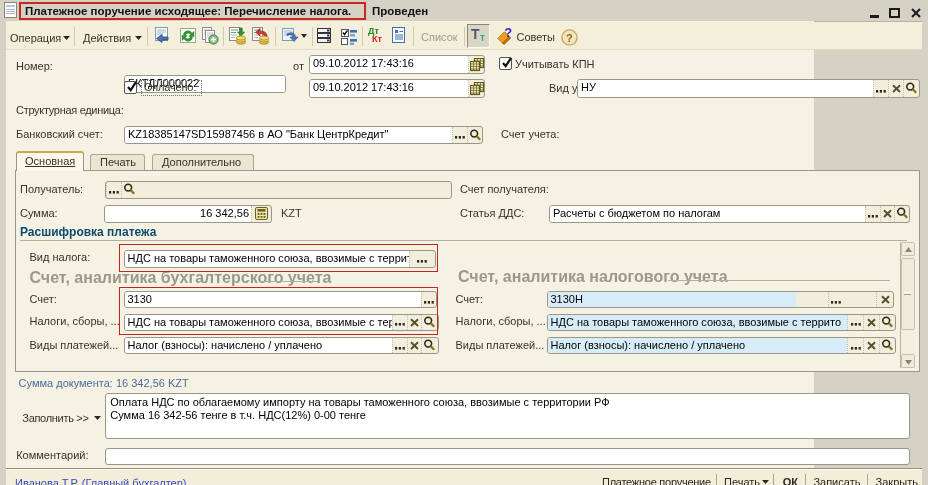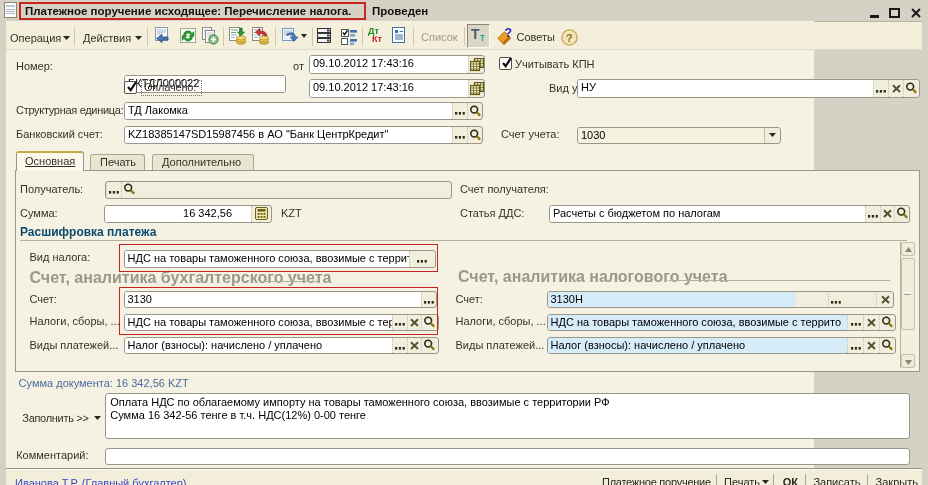--- a/index.html
+++ b/index.html
@@ -198,62 +198,38 @@
         </div>
         <div class="s" style="width:16px;">
           <svg width="13" height="13" viewBox="0 0 13 13">
             <circle cx="5.2" cy="4.6" r="3.4" fill="none" stroke="#2e2a10" stroke-width="1.6"></circle>
             <path d="M7.8 7.2 L11.2 10.8" stroke="#8a7414" stroke-width="2.4"></path>
           </svg>
         </div>
       </div>
 
  <div class="lbl" style="left:10px;top:84px;letter-spacing:-0.3px;">Структурная единица:</div>
- <div class="ctl" style="left:118px;top:81px;width:359px;height:18px;">
-        <div class="f">ТД Лакомка</div>
-        <div class="s" style="width:15px;">
-          <svg style="margin-top:5px;" width="10" height="3" viewBox="0 0 10 3">
-            <rect x="0" y="0" width="2.2" height="2.6" fill="#2e2a14"></rect>
-            <rect x="3.8" y="0" width="2.2" height="2.6" fill="#2e2a14"></rect>
-            <rect x="7.6" y="0" width="2.2" height="2.6" fill="#2e2a14"></rect>
-          </svg>
-        </div>
-        <div class="s" style="width:15px;">
-          <svg width="13" height="13" viewBox="0 0 13 13">
-            <circle cx="5.2" cy="4.6" r="3.4" fill="none" stroke="#2e2a10" stroke-width="1.6"></circle>
-            <path d="M7.8 7.2 L11.2 10.8" stroke="#8a7414" stroke-width="2.4"></path>
-          </svg>
-        </div>
-      </div>
  <div class="lbl" style="left:10px;top:107.5px;">Банковский счет:</div>
  <div class="ctl" style="left:118px;top:105px;width:359px;height:18px;">
         <div class="f">KZ18385147SD15987456 в АО "Банк ЦентрКредит"</div>
         <div class="s" style="width:15px;">
           <svg style="margin-top:5px;" width="10" height="3" viewBox="0 0 10 3">
             <rect x="0" y="0" width="2.2" height="2.6" fill="#2e2a14"></rect>
             <rect x="3.8" y="0" width="2.2" height="2.6" fill="#2e2a14"></rect>
             <rect x="7.6" y="0" width="2.2" height="2.6" fill="#2e2a14"></rect>
           </svg>
         </div>
         <div class="s" style="width:15px;">
           <svg width="13" height="13" viewBox="0 0 13 13">
             <circle cx="5.2" cy="4.6" r="3.4" fill="none" stroke="#2e2a10" stroke-width="1.6"></circle>
             <path d="M7.8 7.2 L11.2 10.8" stroke="#8a7414" stroke-width="2.4"></path>
           </svg>
         </div>
       </div>
  <div class="lbl" style="left:495px;top:107.5px;">Счет учета:</div>
- <div class="ctl" style="left:571px;top:106px;width:204px;height:17px;">
-        <div class="f fc">1030</div>
-        <div class="s" style="width:16px;border-left:1px solid #c5c1ae;">
-          <svg width="8" height="5" viewBox="0 0 8 5">
-            <path d="M0 0 L7 0 L3.5 4 Z" fill="#2a2822"></path>
-          </svg>
-        </div>
-      </div>
 
  <div class="abs" style="left:10px;top:130px;width:68px;height:20px;background:#fcf9ec;border:1px solid #9b9788;border-bottom:none;border-radius:3px 3px 0 0;z-index:3;border-top:2px solid #c9a94e;"></div>
  <div class="lbl" style="left:19px;top:135px;z-index:4;text-decoration:underline;">Основная</div>
  <div class="abs" style="left:84px;top:133px;width:55px;height:17px;background:#eae6d2;border:1px solid #aaa693;border-bottom:none;border-radius:3px 3px 0 0;"></div>
  <div class="lbl" style="left:94px;top:136px;">Печать</div>
  <div class="abs" style="left:146px;top:133px;width:102px;height:17px;background:#eae6d2;border:1px solid #aaa693;border-bottom:none;border-radius:3px 3px 0 0;"></div>
  <div class="lbl" style="left:156px;top:136px;">Дополнительно</div>
  <div class="abs" style="left:9px;top:149px;width:905px;height:202px;border:1px solid #9b9788;background:#f6f2e3;z-index:1;"></div>
  <div id="PG" class="abs" style="left:9px;top:149px;width:905px;height:202px;z-index:2;">
   <div class="lbl" style="left:5px;top:13.5px;">Получатель:</div>
@@ -268,21 +244,21 @@
           <div class="s" style="width:15px;">
             <svg width="13" height="13" viewBox="0 0 13 13">
               <circle cx="5.2" cy="4.6" r="3.4" fill="none" stroke="#2e2a10" stroke-width="1.6"></circle>
               <path d="M7.8 7.2 L11.2 10.8" stroke="#8a7414" stroke-width="2.4"></path>
             </svg>
           </div>
         </div>
   <div class="lbl" style="left:445px;top:13.5px;">Счет получателя:</div>
   <div class="lbl" style="left:5px;top:37.5px;">Сумма:</div>
   <div class="ctl" style="left:89px;top:34.5px;width:168px;height:18px;">
-          <div class="f" style="text-align:right;padding-right:19px;">16 342,56</div>
+          <div class="f" style="text-align:right;padding-right:2px;">16 342,56</div>
           <div class="s" style="width:20px;">
             <svg width="14" height="13" viewBox="0 0 14 13">
               <rect x="0.5" y="0.5" width="12" height="12" rx="1.5" fill="#f1e8b8" stroke="#6b6014"></rect>
               <rect x="2.5" y="2" width="8" height="2.6" fill="#6b6014"></rect>
               <g fill="#6b6014">
                 <rect x="2.5" y="6" width="2" height="1.8"></rect>
                 <rect x="5.5" y="6" width="2" height="1.8"></rect>
                 <rect x="8.5" y="6" width="2" height="1.8"></rect>
                 <rect x="2.5" y="9" width="2" height="1.8"></rect>
                 <rect x="5.5" y="9" width="2" height="1.8"></rect>

